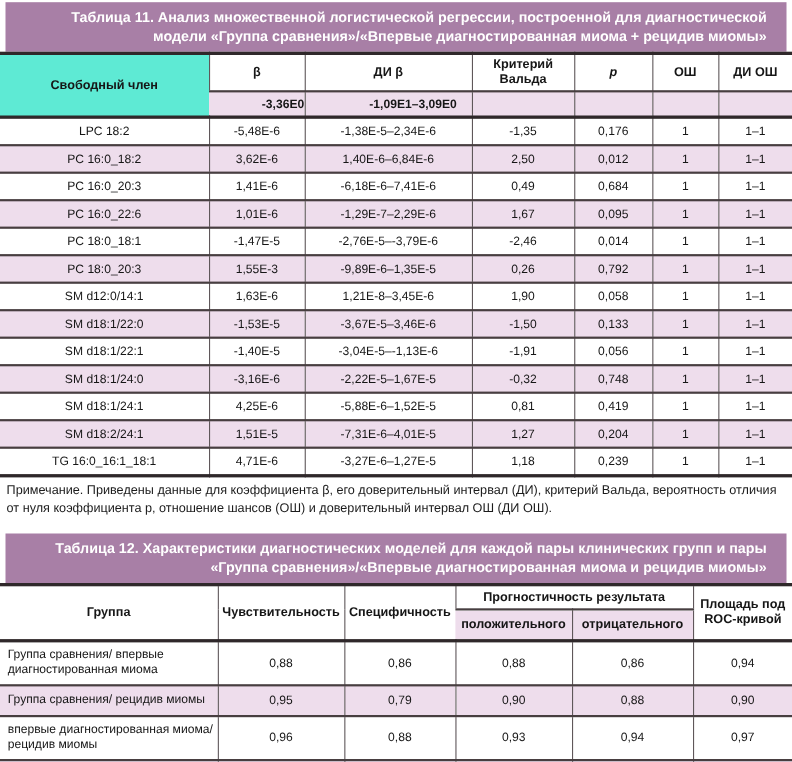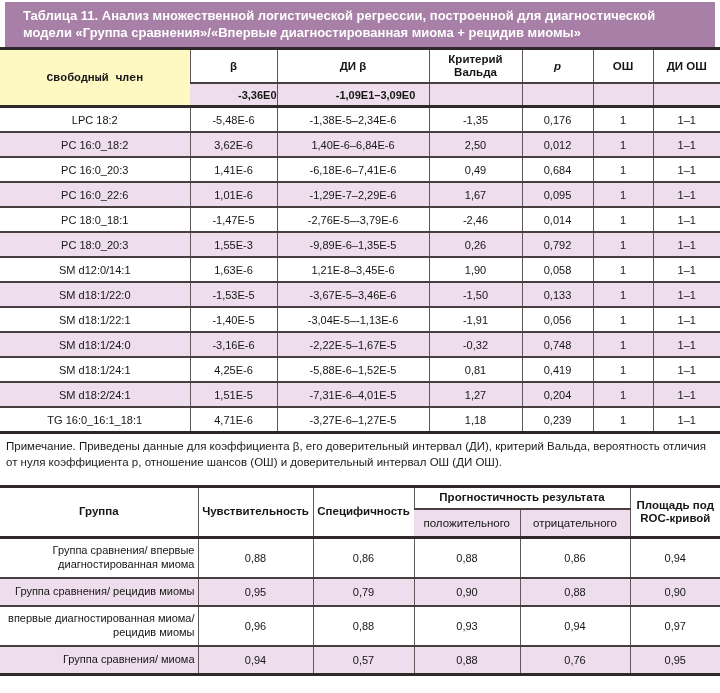--- a/index.html
+++ b/index.html
@@ -10,21 +10,21 @@
     color:#161616;
     -webkit-font-smoothing:antialiased;
   }
   .band{
     margin:2px 5px 0 5px;
     background:var(--band-purple,#a87fa6);
     color:#ffffff;
     font-weight:bold;
     font-size:13px;
     line-height:1.32;
-    text-align:left;
+    text-align:right;
     padding:5px 18px 6px 18px;
   }
   table{
     width:720px;
     border-collapse:collapse;
     table-layout:fixed;
   }
   table.datatable{
     border-top:3px solid var(--border-heavy,#2f282a);
     border-bottom:3px solid var(--border-heavy,#2f282a);
@@ -46,22 +46,21 @@
     font-size:11.5px;
     font-weight:bold;
     height:30px;
     line-height:1.15;
     border-bottom:1px solid #9a8f96;
     background:#ffffff;
   }
   .t11 .freecell{
     font-weight:bold;
     font-size:11.5px;
-    background:#fef9c3;
-    font-family:Liberation Mono, monospace;
+    background:#5eead4;
   }
   .t11 .hdr2{border-bottom:3px solid var(--border-heavy,#2f282a);}
   .t11 .hdr2 td{height:19px;font-weight:bold;padding-left:48px;}
   .t11 .drow td{height:21px;}
   .italic{font-style:italic;}
   
   .note{
     font-size:11.5px;
     line-height:1.33;
     margin:5px 6px 0 6px;
@@ -76,25 +75,25 @@
     background:#ffffff;
   }
   .t12 .hdr1 th.span2{
     height:18px;
     border-bottom:1px solid #9a8f96;
     margin-left:36px;
   }
   .t12 .hdr2{border-bottom:3px solid var(--border-heavy,#2f282a);}
   .t12 .hdr2 td{
     height:24px;
-    font-weight:normal;
+    font-weight:bold;
     font-size:11.5px;
   }
   .t12 td.name{
-    text-align:right;
+    text-align:left;
     padding-left:7px;
     line-height:1.25;
   }
   .t12 tr.tall td{height:36px;}
   .t12 tr.short td{height:24px;margin-left:24px;}
 </style>
 </head>
 <body>
 
 <div class="band">Таблица 11. Анализ множественной логистической регрессии, построенной для диагностической модели «Группа сравнения»/«Впервые диагностированная миома + рецидив миомы»</div>
@@ -244,20 +243,21 @@
       <td>0,239</td>
       <td>1</td>
       <td>1–1</td>
     </tr>
   </tbody>
 </table>
 
 <p class="note">Примечание. Приведены данные для коэффициента β, его доверительный интервал (ДИ), критерий Вальда, вероятность отличия от нуля коэффициента p, отношение шансов (ОШ) и доверительный интервал ОШ (ДИ ОШ).</p>
 
 <div class="t12wrap">
+  <div class="band">Таблица 12. Характеристики диагностических моделей для каждой пары клинических групп и пары «Группа сравнения»/«Впервые диагностированная миома и рецидив миомы»</div>
 
   <table class="datatable t12">
     <colgroup>
       <col style="width:198px">
         <col style="width:115px">
         <col style="width:101px">
       <col style="width:106px">
         <col style="width:110px">
         <col style="width:90px">
     </colgroup>

